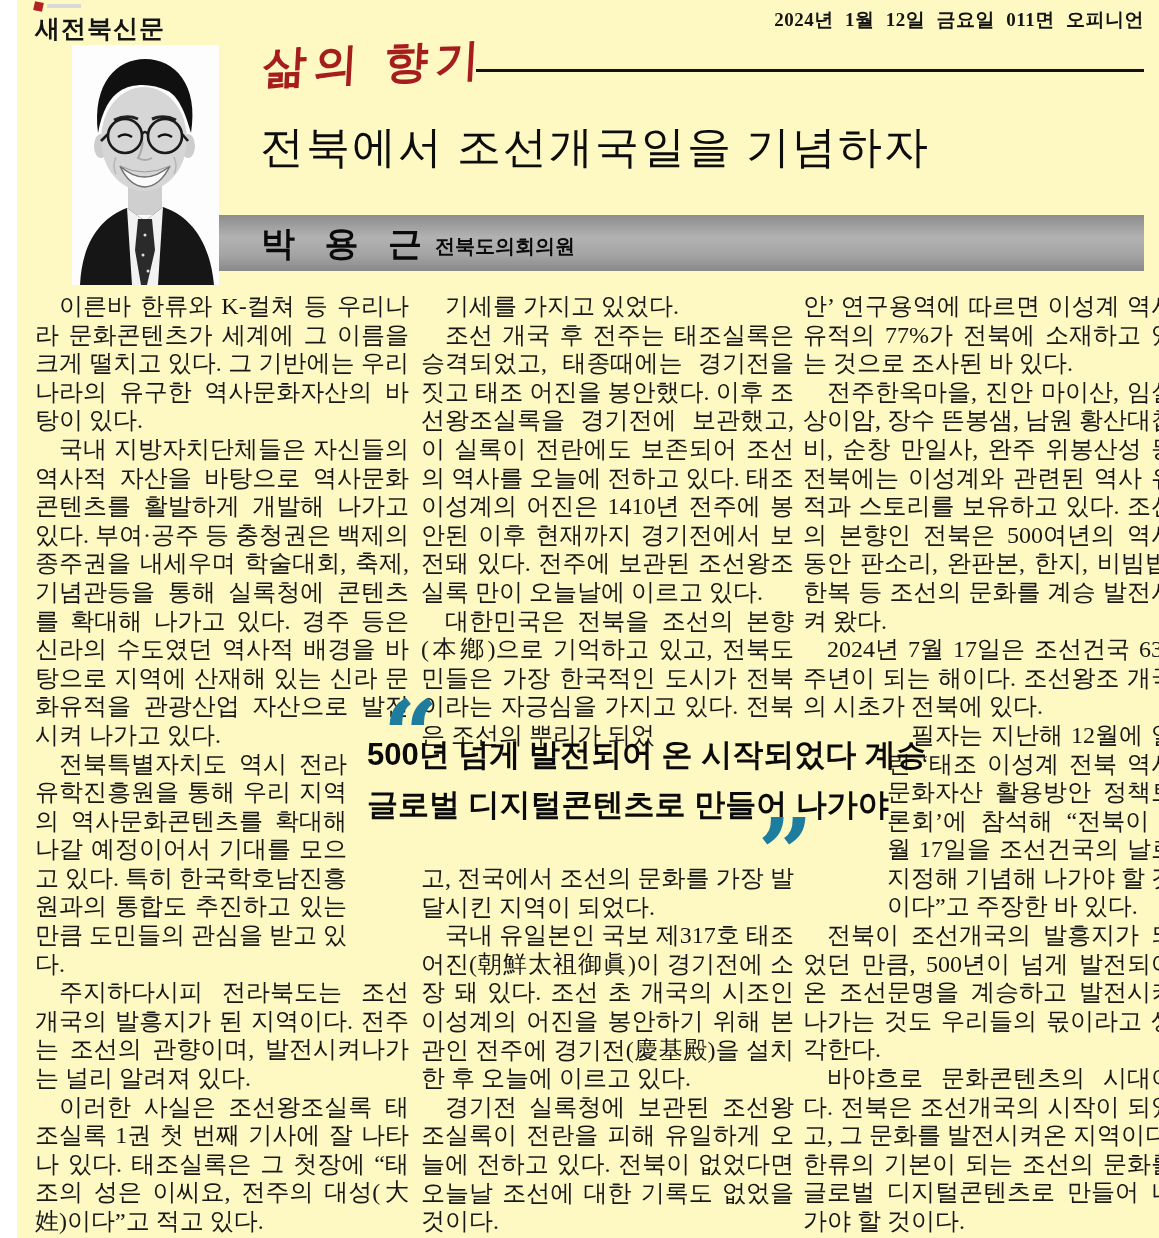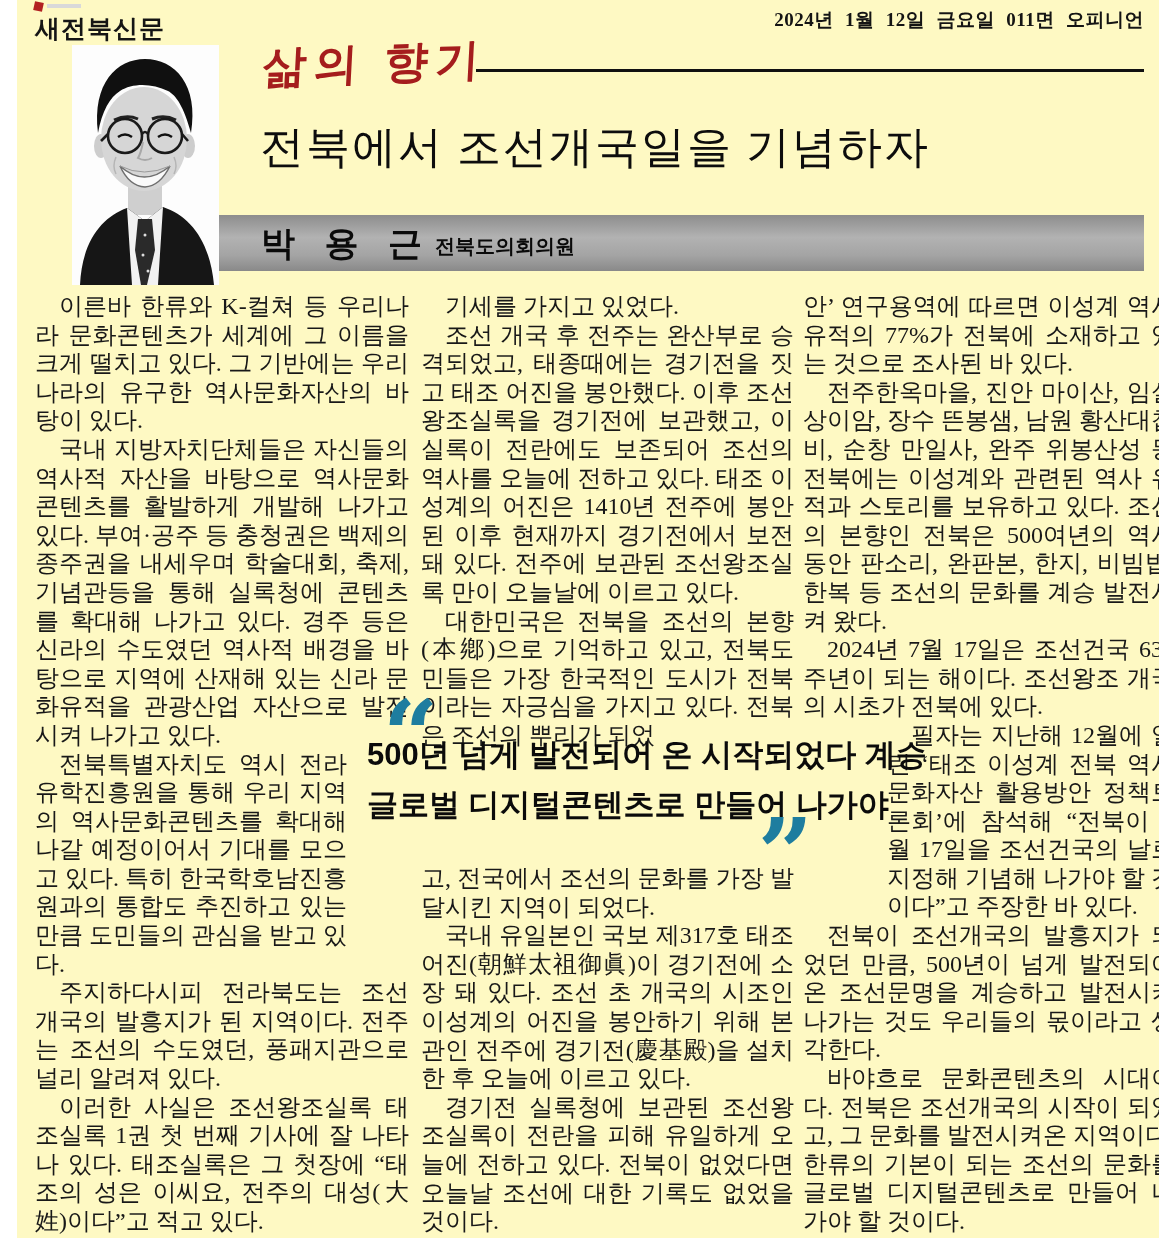--- a/index.html
+++ b/index.html
@@ -123,28 +123,28 @@
       <path d="M48,121 Q72,133 98,121" stroke="#9a9a9a" stroke-width="1" fill="none"></path>
       <path d="M44,112 Q40,121 44,129" stroke="#b5b5b5" stroke-width="1.5" fill="none"></path>
       <path d="M102,112 Q106,121 102,129" stroke="#b5b5b5" stroke-width="1.5" fill="none"></path>
     </svg>
   </div>
 
   <div class="col" id="col1">
     <p>이른바 한류와 K-컬쳐 등 우리나라 문화콘텐츠가 세계에 그 이름을 크게 떨치고 있다. 그 기반에는 우리나라의 유구한 역사문화자산의 바탕이 있다.</p>
     <p>국내 지방자치단체들은 자신들의 역사적 자산을 바탕으로 역사문화콘텐츠를 활발하게 개발해 나가고 있다. 부여·공주 등 충청권은 백제의 종주권을 내세우며 학술대회, 축제, 기념관등을 통해 실록청에 콘텐츠를 확대해 나가고 있다. 경주 등은 신라의 수도였던 역사적 배경을 바탕으로 지역에 산재해 있는 신라 문화유적을 관광산업 자산으로 발전시켜 나가고 있다.</p>
     <p class="narrow">전북특별자치도 역시 전라유학진흥원을 통해 우리 지역의 역사문화콘텐츠를 확대해 나갈 예정이어서 기대를 모으고 있다. 특히 한국학호남진흥원과의 통합도 추진하고 있는 만큼 도민들의 관심을 받고 있다.</p>
-    <p>주지하다시피 전라북도는 조선 개국의 발흥지가 된 지역이다. 전주는 조선의 수도였던, 풍패지관으로 널리 알려져 있다.</p>
+    <p>주지하다시피 전라북도는 조선 개국의 발흥지가 된 지역이다. 전주는 조선의 관향이며, 발전시켜나가는 널리 알려져 있다.</p>
     <p>이러한 사실은 조선왕조실록 태조실록 1권 첫 번째 기사에 잘 나타나 있다. 태조실록은 그 첫장에 “태조의 성은 이씨요, 전주의 대성(大姓)이다”고 적고 있다.</p>
     <p>조선의 사관들은 조선왕조실록의 첫페이지에 “조선의 태초는 전주에서 시작되었다”고 적고 있다. 실제로 육룡이나르샤의 첫 주인공인 목조대왕 이안사는 전주한옥마을에 기거하면서 세상을 경략한</p>
   </div>
 
   <div class="col" id="col2a">
     <p>기세를 가지고 있었다.</p>
-    <p>조선 개국 후 전주는 완산부로 승격되었고, 태종때에는 경기전을 짓고 태조 어진을 봉안했다. 이후 조선왕조실록을 경기전에 보관했고, 이 실록이 전란에도 보존되어 조선의 역사를 오늘에 전하고 있다. 태조 이성계의 어진은 1410년 전주에 봉안된 이후 현재까지 경기전에서 보전돼 있다. 전주에 보관된 조선왕조실록 만이 오늘날에 이르고 있다.</p>
+    <p>조선 개국 후 전주는 태조실록은 승격되었고, 태종때에는 경기전을 짓고 태조 어진을 봉안했다. 이후 조선왕조실록을 경기전에 보관했고, 이 실록이 전란에도 보존되어 조선의 역사를 오늘에 전하고 있다. 태조 이성계의 어진은 1410년 전주에 봉안된 이후 현재까지 경기전에서 보전돼 있다. 전주에 보관된 조선왕조실록 만이 오늘날에 이르고 있다.</p>
     <p>대한민국은 전북을 조선의 본향(本鄕)으로 기억하고 있고, 전북도민들은 가장 한국적인 도시가 전북이라는 자긍심을 가지고 있다. 전북은 조선의 뿌리가 되었</p>
   </div>
 
   <div class="pull-quote">
     <span class="pq-open">“</span>
     <div class="pq-line pq-line1">500년 넘게 발전되어 온 시작되었다 계승</div>
     <div class="pq-line pq-line2">글로벌 디지털콘텐츠로 만들어 나가야</div>
     <span class="pq-close">”</span>
   </div>
 

